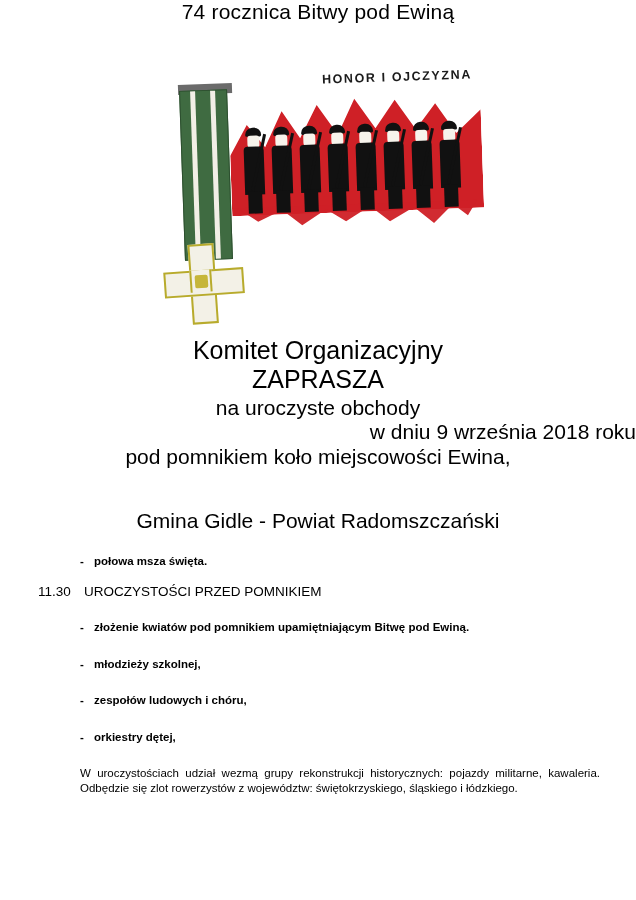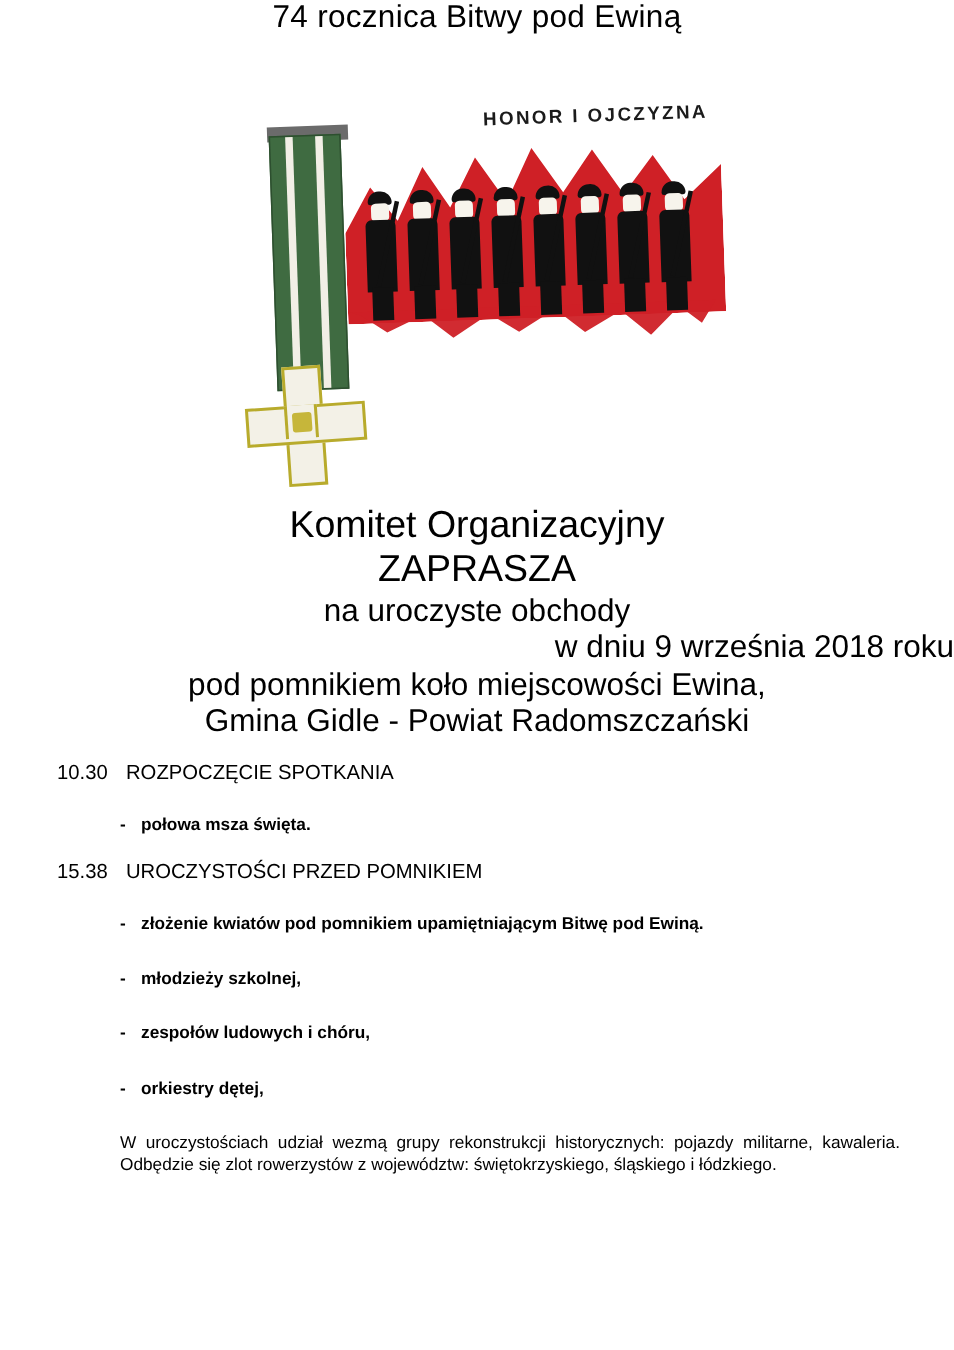--- a/index.html
+++ b/index.html
@@ -201,21 +201,21 @@
   .invite {
     text-align: center;
     margin-top: 14px;
     line-height: 1.16;
   }
   .invite .l1 { font-size: 25px; }
   .invite .l2 { font-size: 25px; }
   .invite .l3 { font-size: 21px; margin-top: 2px; }
   .invite .l4 { font-size: 21px; text-align: right; }
   .invite .l5 { font-size: 21px; }
-  .invite .l6 { font-size: 21px; }
+  .invite .l6 { font-size: 21px; margin-top: 40px; }
 
   
   .program-heading {
     color: #e8001c;
     font-size: 16px;
     margin: 12px 0 0 38px;
   }
   .program {
     margin: 14px 0 0 38px;
     width: 560px;
@@ -333,29 +333,26 @@
     <div class="l3">na uroczyste obchody</div>
     <div class="l4">w dniu 9 września 2018 roku</div>
     <div class="l5">pod pomnikiem koło miejscowości Ewina,</div>
     <div class="l6">Gmina Gidle - Powiat Radomszczański</div>
   </div>
 
 
   <div class="program">
 
     <div class="item">
-      <div class="item-head">
-        <span class="time">10.30</span><span>ROZPOCZĘCIE SPOTKANIA</span>
-      </div>
       <div class="sub"><span class="b">-</span><span>połowa msza święta.</span></div>
     </div>
 
     <div class="item">
       <div class="item-head">
-        <span class="time">15.38</span><span>UROCZYSTOŚCI PRZED POMNIKIEM</span>
+        <span class="time">11.30</span><span>UROCZYSTOŚCI PRZED POMNIKIEM</span>
       </div>
       <div class="sub"><span class="b">-</span><span>złożenie kwiatów pod pomnikiem upamiętniającym Bitwę pod Ewiną.</span></div>
     </div>
 
     <div class="item">
       <div class="sub"><span class="b">-</span><span>młodzieży szkolnej,</span></div>
       <div class="sub"><span class="b">-</span><span>zespołów ludowych i chóru,</span></div>
       <div class="sub"><span class="b">-</span><span>orkiestry dętej,</span></div>
     </div>
 

